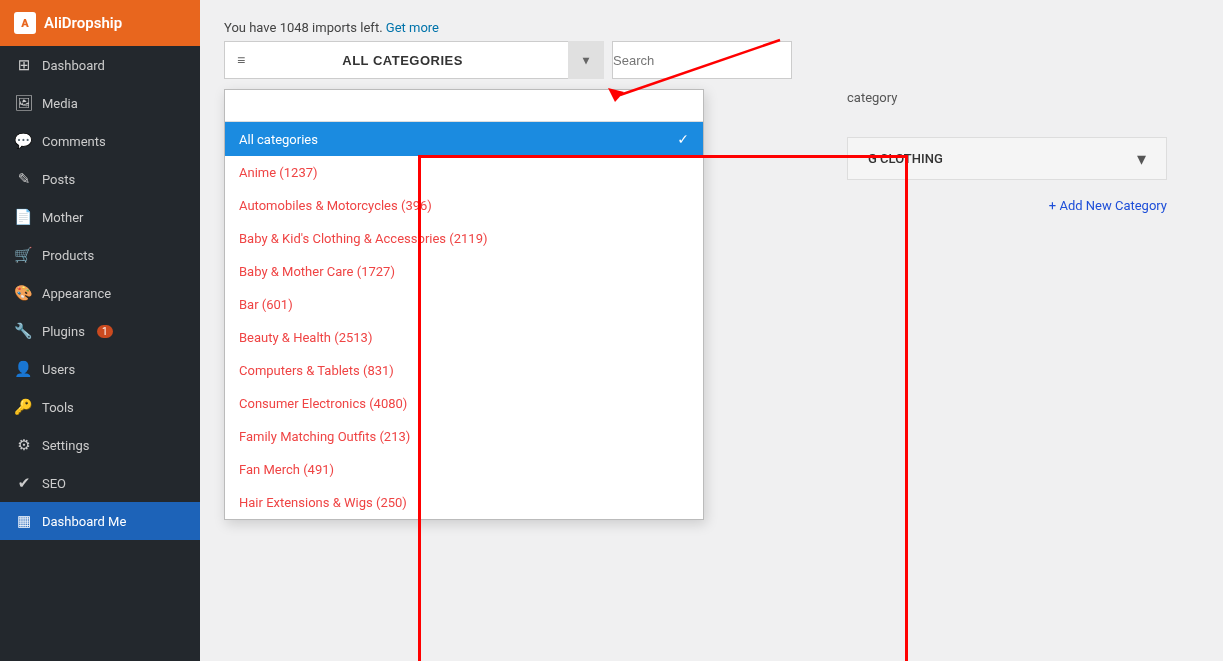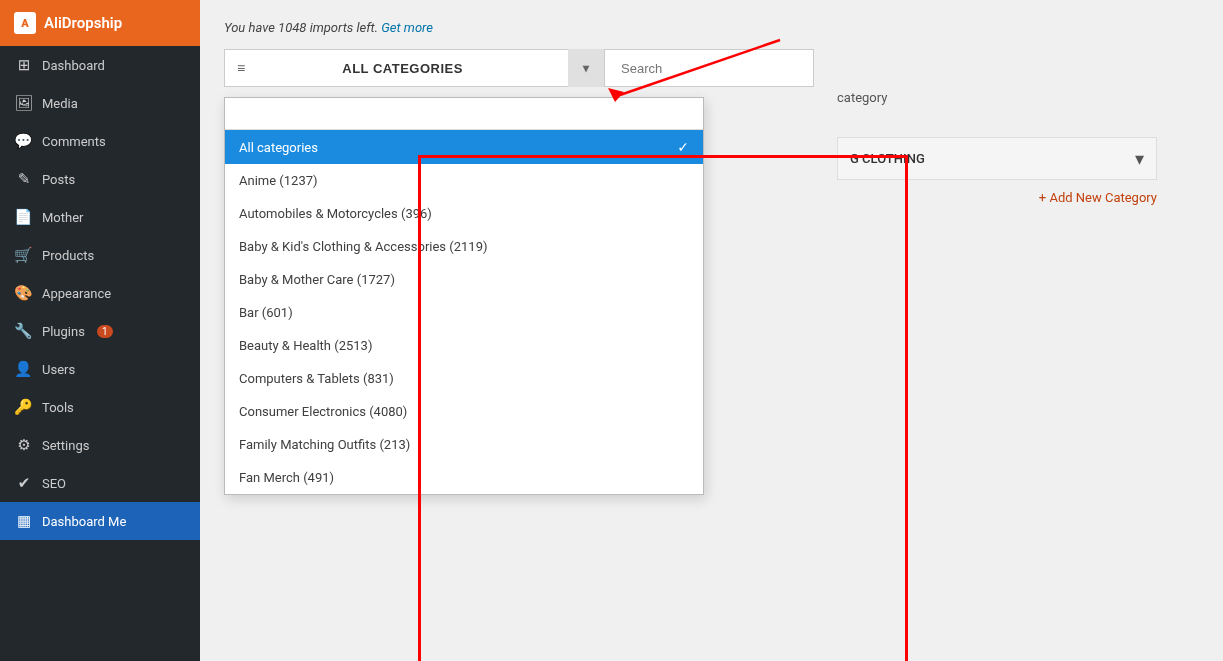--- a/index.html
+++ b/index.html
@@ -59,22 +59,21 @@
     #main {
       flex: 1;
       background: #f0f0f1;
       padding: 20px 24px;
       position: relative;
     }
 
     .imports-bar {
       font-size: 13px;
       color: #444;
-      margin-bottom: 14px;
-      font-style: italic;
+      margin-bottom: 6px;
     }
     .imports-bar .get-more { color: #0073aa; cursor: pointer; }
 
     
     .controls-row {
       display: flex;
       align-items: center;
       gap: 0;
       margin-bottom: 10px;
       position: relative;
@@ -102,26 +101,27 @@
       height: 38px;
       width: 36px;
       display: flex; align-items: center; justify-content: center;
       margin: -8px -12px -8px 8px;
       font-size: 12px; color: #666;
     }
 
     .search-btn {
       background: #fff;
       border: 1px solid #ccc;
-      padding: 8px 16px;
+      padding: 8px 0;
       font-size: 13px;
       color: #999;
       cursor: pointer;
       height: 38px;
       min-width: 180px;
+      margin-left: 8px;
     }
 
     
     .dropdown-container {
       position: relative;
       z-index: 100;
     }
     .dropdown-list {
       position: absolute;
       top: 0;
@@ -140,67 +140,67 @@
       font-size: 13px;
       outline: none;
     }
     .dropdown-items {
       max-height: 460px;
       overflow-y: scroll;
     }
     .dropdown-item {
       padding: 9px 14px;
       font-size: 13px;
-      color: #404040;
+      color: #ef4444;
       cursor: pointer;
       display: flex;
       align-items: center;
       justify-content: space-between;
     }
     .dropdown-item.selected {
       background: #1b8be0;
       color: #fff;
     }
     .dropdown-item.selected .check { color: #fff; font-size: 14px; }
 
     
     .dropdown-items::-webkit-scrollbar { width: 8px; }
     .dropdown-items::-webkit-scrollbar-track { background: #f0f0f0; }
     .dropdown-items::-webkit-scrollbar-thumb { background: #bbb; border-radius: 4px; }
 
     
     .right-panel {
       position: absolute;
-      right: 26px;
+      right: 16px;
       top: 90px;
       width: 360px;
     }
     .right-label {
       font-size: 13px;
       color: #555;
       margin-bottom: 6px;
     }
     .right-select {
       display: flex;
       align-items: center;
       background: #f5f5f5;
       border: 1px solid #ddd;
-      padding: 10px 12px;
+      padding: 10px 20px;
       font-size: 13px;
       color: #333;
       font-weight: 500;
       justify-content: space-between;
       width: 320px;
       margin-top: 32px;
     }
     .right-select .dropdown-arrow { color: #555; font-size: 18px; }
     .add-category-link {
-      color: #c2410c;
-      font-size: 13px;
-      margin-top: 10px;
+      color: #1d4ed8;
+      font-size: 13px;
+      margin-top: 18px;
       display: block;
       text-align: right;
       width: 320px;
       cursor: pointer;
     }
 
     
     .red-border-rect {
       position: absolute;
       left: 218px;
@@ -337,20 +337,23 @@
           </div>
           <div class="dropdown-item">
             <span>Consumer Electronics (4080)</span>
           </div>
           <div class="dropdown-item">
             <span>Family Matching Outfits (213)</span>
           </div>
           <div class="dropdown-item">
             <span>Fan Merch (491)</span>
           </div>
+          <div class="dropdown-item">
+            <span>Hair Extensions &amp; Wigs (250)</span>
+          </div>
         </div>
     </div>
   </div>
 
   <div class="right-panel">
     <div class="right-label">category</div>
     <div class="right-select">
       <span>G CLOTHING</span>
       <span class="dropdown-arrow">▾</span>
     </div>

